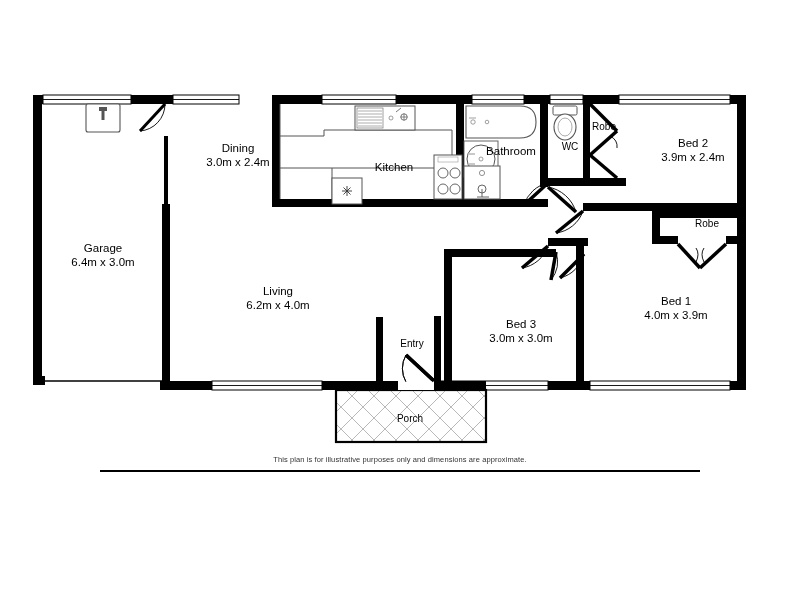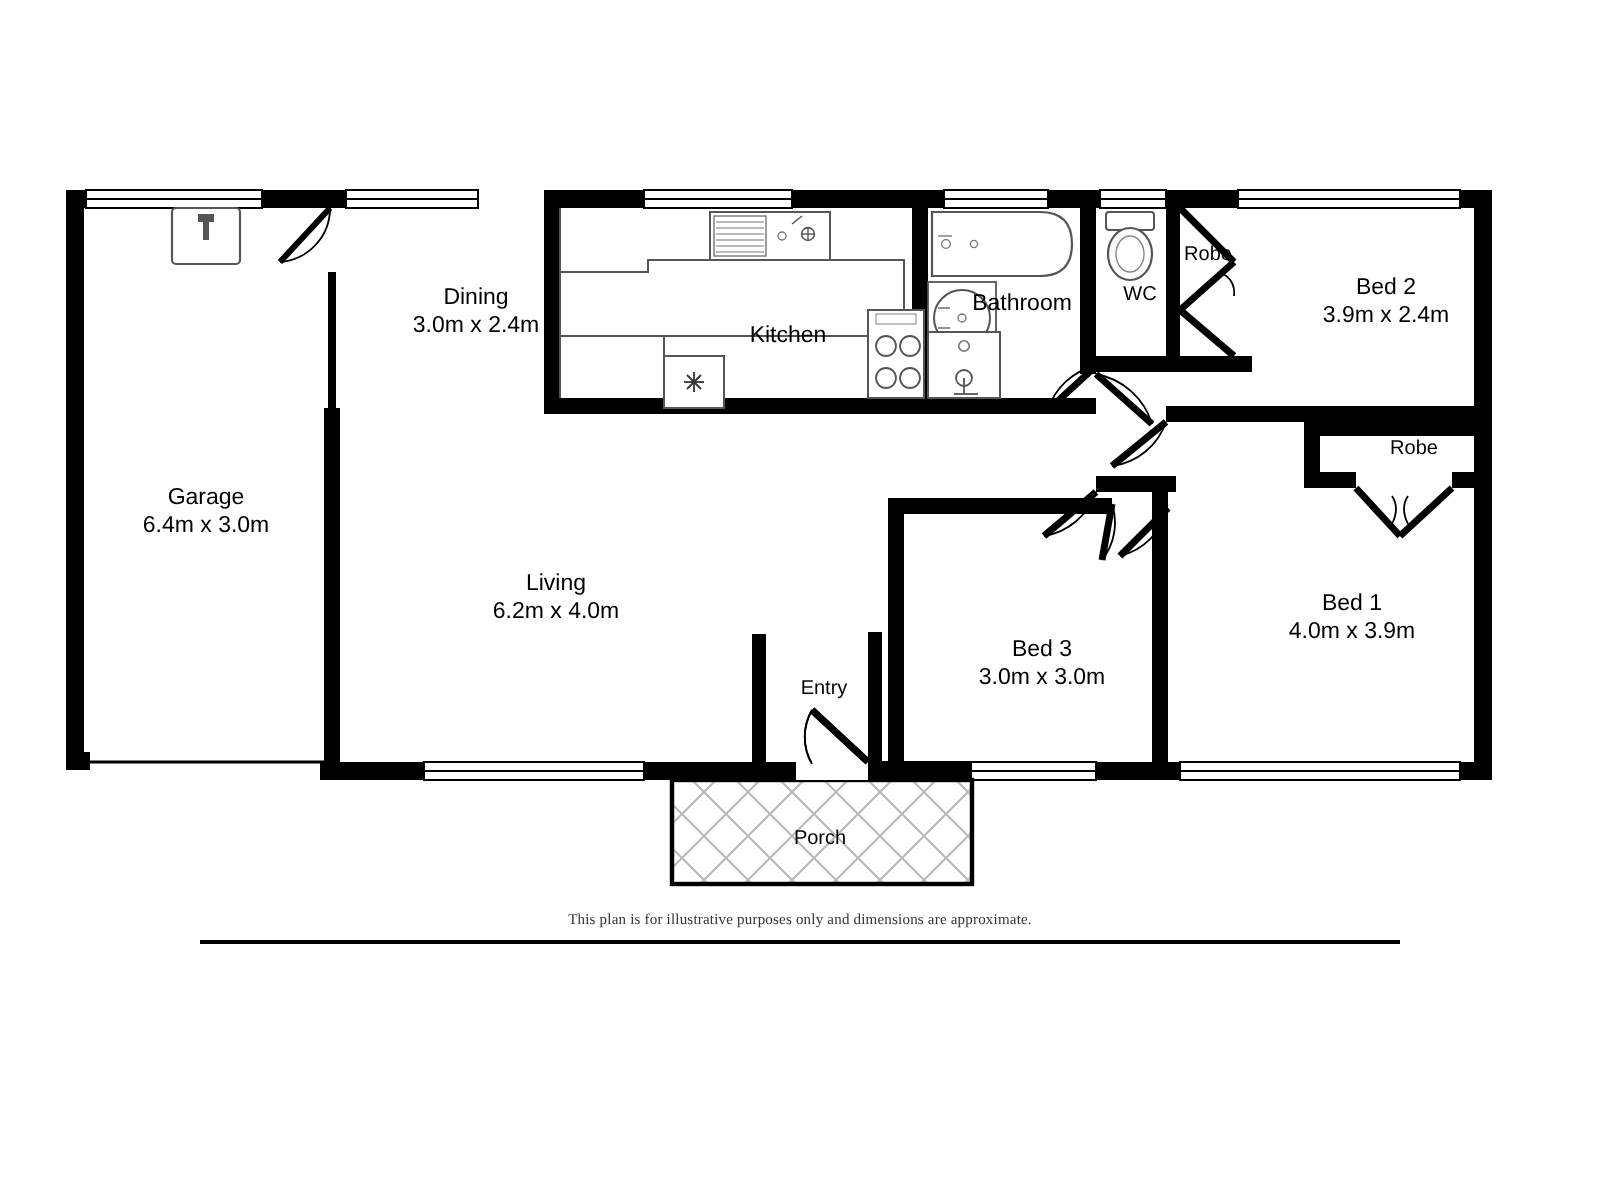--- a/index.html
+++ b/index.html
@@ -42,21 +42,21 @@
     font-size: 11.5px;
     fill: #000;
     text-anchor: middle;
   }
   .disclaimer {
     position: absolute;
     left: 0;
     top: 455px;
     width: 800px;
     text-align: center;
-    font-family: Liberation Serif, serif;
+    font-family: Liberation Sans, sans-serif;
     font-size: 7.5px;
     color: #333;
     letter-spacing: 0.1px;
   }
   .rule {
     position: absolute;
     left: 100px;
     top: 470px;
     width: 600px;
     height: 2px;

